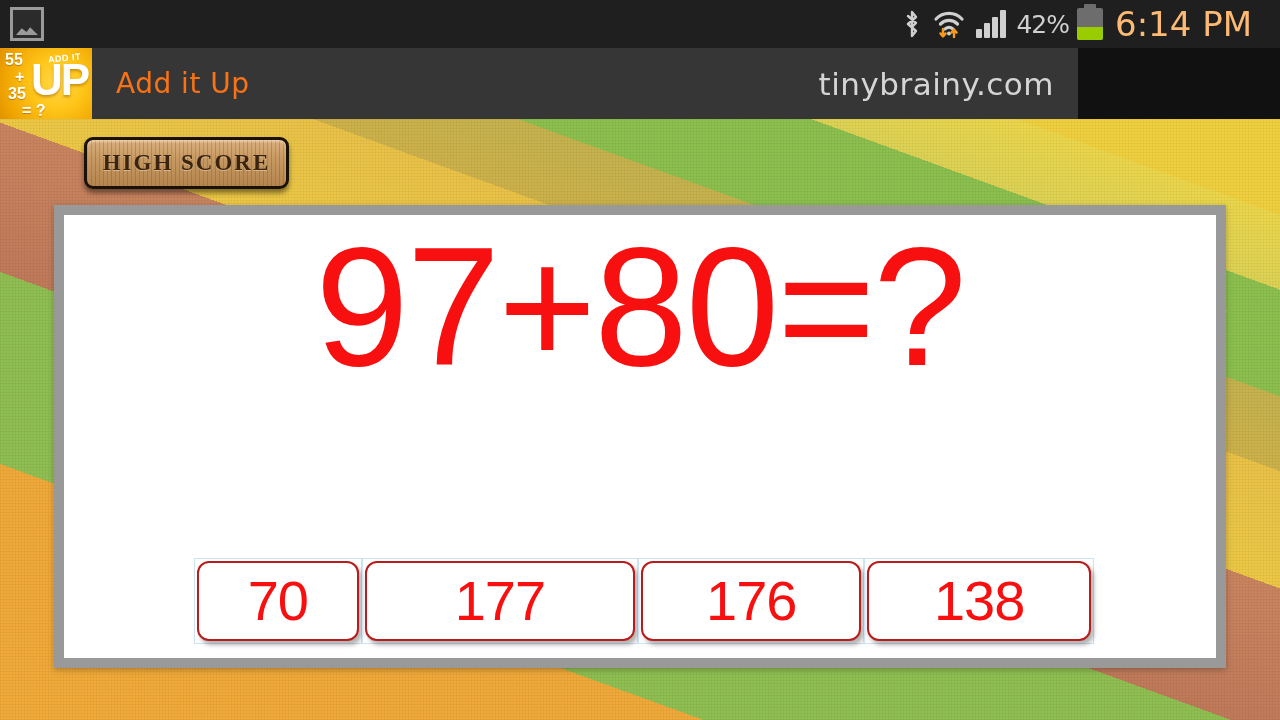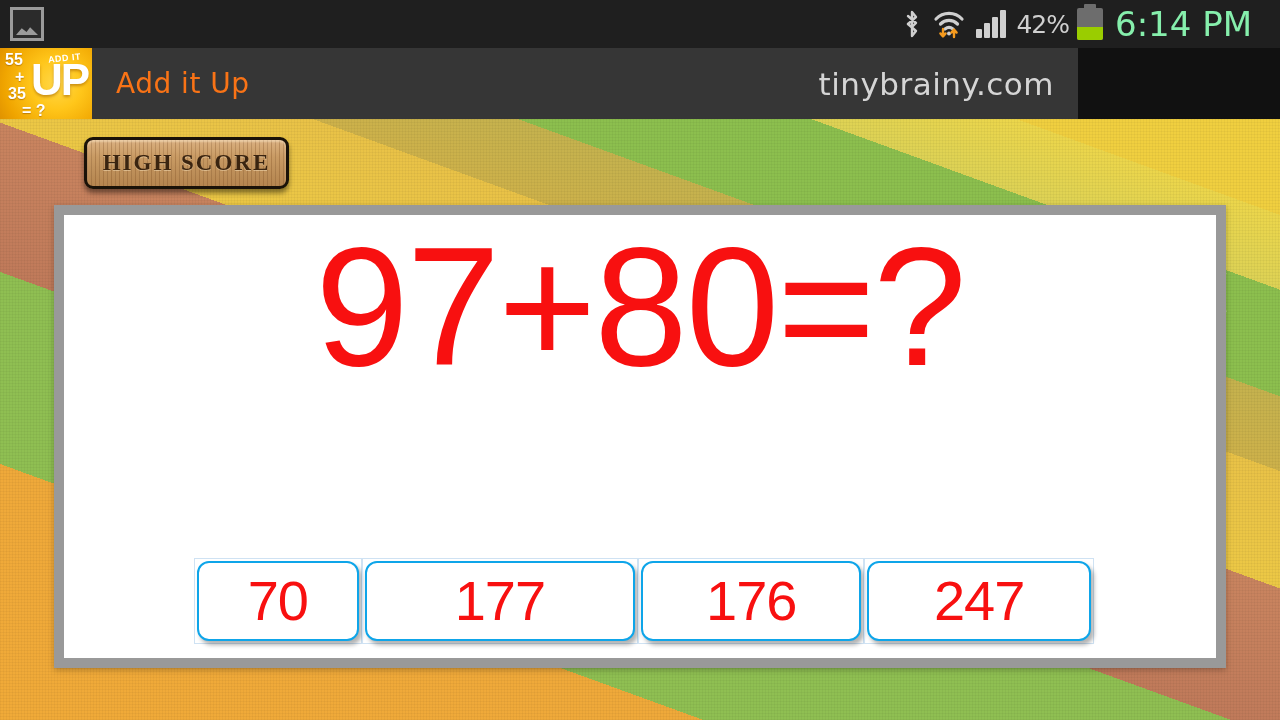--- a/index.html
+++ b/index.html
@@ -43,21 +43,21 @@
   .batt {
     width:26px; height:32px; border:0; background:#6d6d6d; position:relative;
     border-radius:2px; margin-left:-2px;
   }
   .batt::before{
     content:""; position:absolute; top:-4px; left:7px; width:12px; height:4px;
     background:#6d6d6d; border-radius:1px 1px 0 0;
   }
   .batt .fill{ position:absolute; left:0; bottom:0; width:100%; height:42%;
                background:#9acd00; border-radius:0 0 2px 2px; }
-  .sb-clock { font-size:34px; color:#86efac; letter-spacing:0px;
+  .sb-clock { font-size:34px; color:#fdba74; letter-spacing:0px;
               font-family:"DejaVu Sans", sans-serif; margin-left:2px; }
 
   
   .titlebar {
     position:absolute; left:0; top:48px; width:1078px; height:71px;
     background:#363636; display:flex; align-items:center;
   }
   .app-icon {
     width:92px; height:71px;
     background:radial-gradient(circle at 62% 50%, #ffd84a 0%, #ffc61a 38%, #f0a500 78%, #e09200 100%);
@@ -208,21 +208,21 @@
   }
   .ans-wrap {
     border:1px solid #cfe2f3; padding:2px;
     display:flex; align-items:stretch;
   }
   .ans-wrap.w1 { width:175px; }
   .ans-wrap.w2 { width:289px; }
   .ans-wrap.w3 { width:236px; }
   .ans-wrap.w4 { width:240px; }
   .ans {
-    flex:1; background:#fff; border:2px solid #0ea5e9; border-radius:12px;
+    flex:1; background:#fff; border:2px solid #b91c1c; border-radius:12px;
     display:flex; align-items:center; justify-content:center;
     box-shadow:3px 4px 4px rgba(0,0,0,.30);
   }
   .ans span {
     color:#f81010; font-size:56px; line-height:56px; letter-spacing:-1px;
     font-family:"Liberation Sans", sans-serif;
   }
 </style>
 </head>
 <body>
@@ -323,20 +323,20 @@
             <span>177</span>
           </div>
         </div>
         <div class="ans-wrap w3">
           <div class="ans">
             <span>176</span>
           </div>
         </div>
         <div class="ans-wrap w4">
           <div class="ans">
-            <span>247</span>
+            <span>138</span>
           </div>
         </div>
       </div>
     </div>
 
   </div>
 </div>
 
 </body></html>

